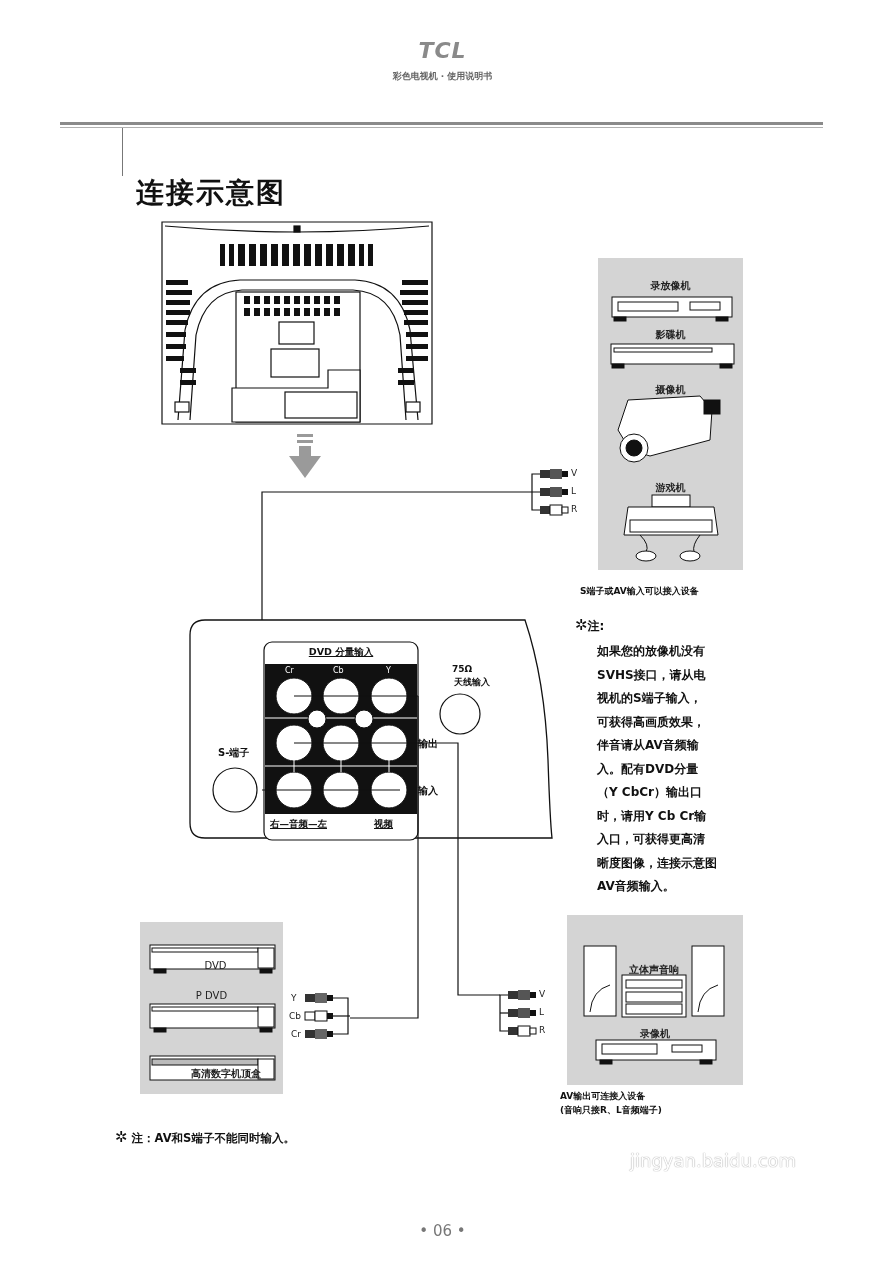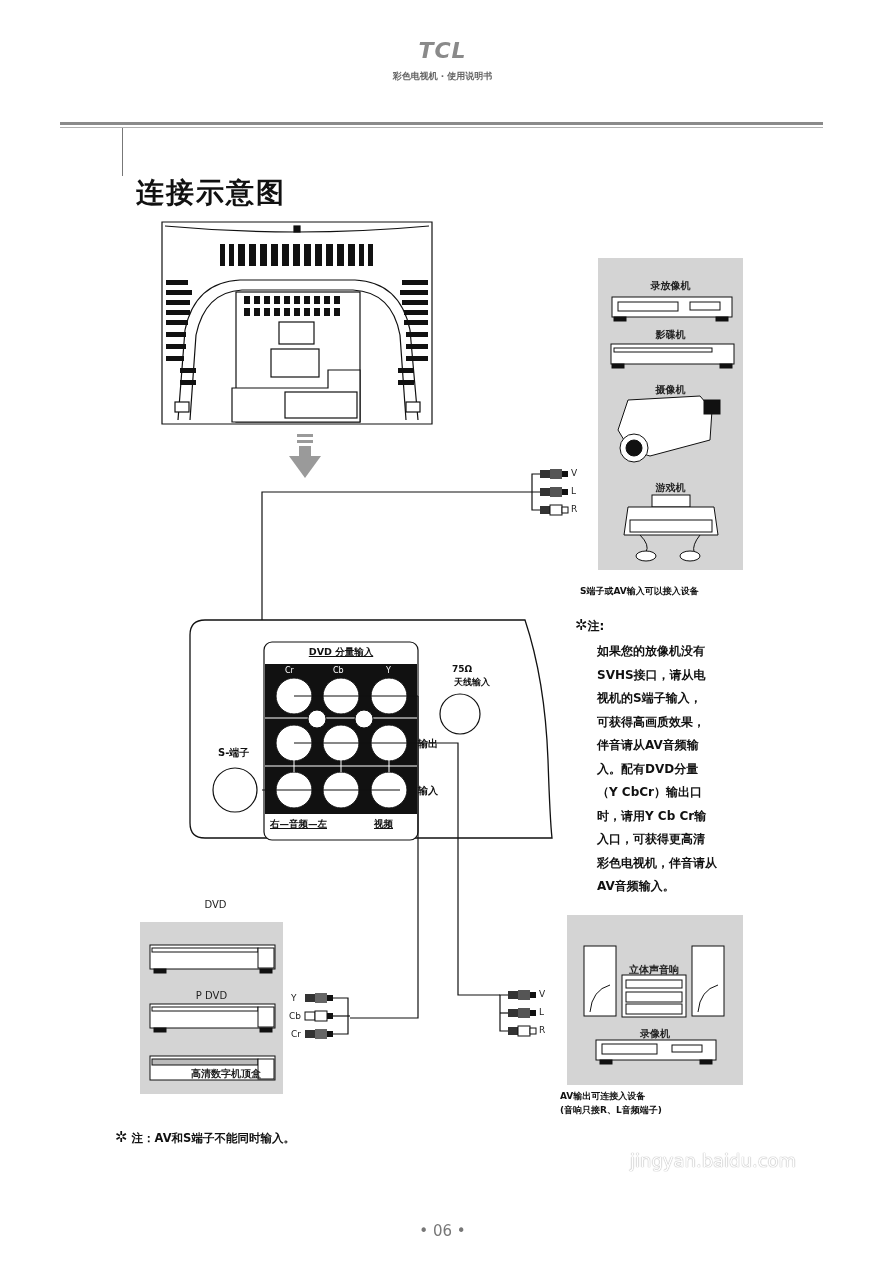--- a/index.html
+++ b/index.html
@@ -287,25 +287,25 @@
 <div class="abs note">
   <div>如果您的放像机没有</div>
   <div>SVHS接口，请从电</div>
   <div>视机的S端子输入，</div>
   <div>可获得高画质效果，</div>
   <div>伴音请从AV音频输</div>
   <div>入。配有DVD分量</div>
   <div>（Y CbCr）输出口</div>
   <div>时，请用Y Cb Cr输</div>
   <div>入口，可获得更高清</div>
-  <div>彩色电视机，伴音请从</div>
+  <div>晰度图像，连接示意图</div>
   <div>AV音频输入。</div>
 </div>
 
-<div class="abs plabel" style="left:140px;top:899px;width:151px;font-weight:normal">DVD</div>
+<div class="abs plabel" style="left:140px;top:960px;width:151px;font-weight:normal">DVD</div>
 <div class="abs plabel" style="left:140px;top:990px;width:143px;font-weight:normal">P DVD</div>
 <div class="abs plabel" style="left:140px;top:1067px;width:172px">高清数字机顶盒</div>
 <div class="abs jack-label" style="left:291px;top:993px">Y</div>
 <div class="abs jack-label" style="left:289px;top:1011px">Cb</div>
 <div class="abs jack-label" style="left:291px;top:1029px">Cr</div>
 
 <div class="abs plabel" style="left:622px;top:963px;width:64px">立体声音响</div>
 <div class="abs plabel" style="left:567px;top:1027px;width:176px">录像机</div>
 <div class="abs caption" style="left:560px;top:1090px;width:190px">AV输出可连接入设备</div>
 <div class="abs caption" style="left:560px;top:1104px;width:190px">(音响只接R、L音频端子)</div>

